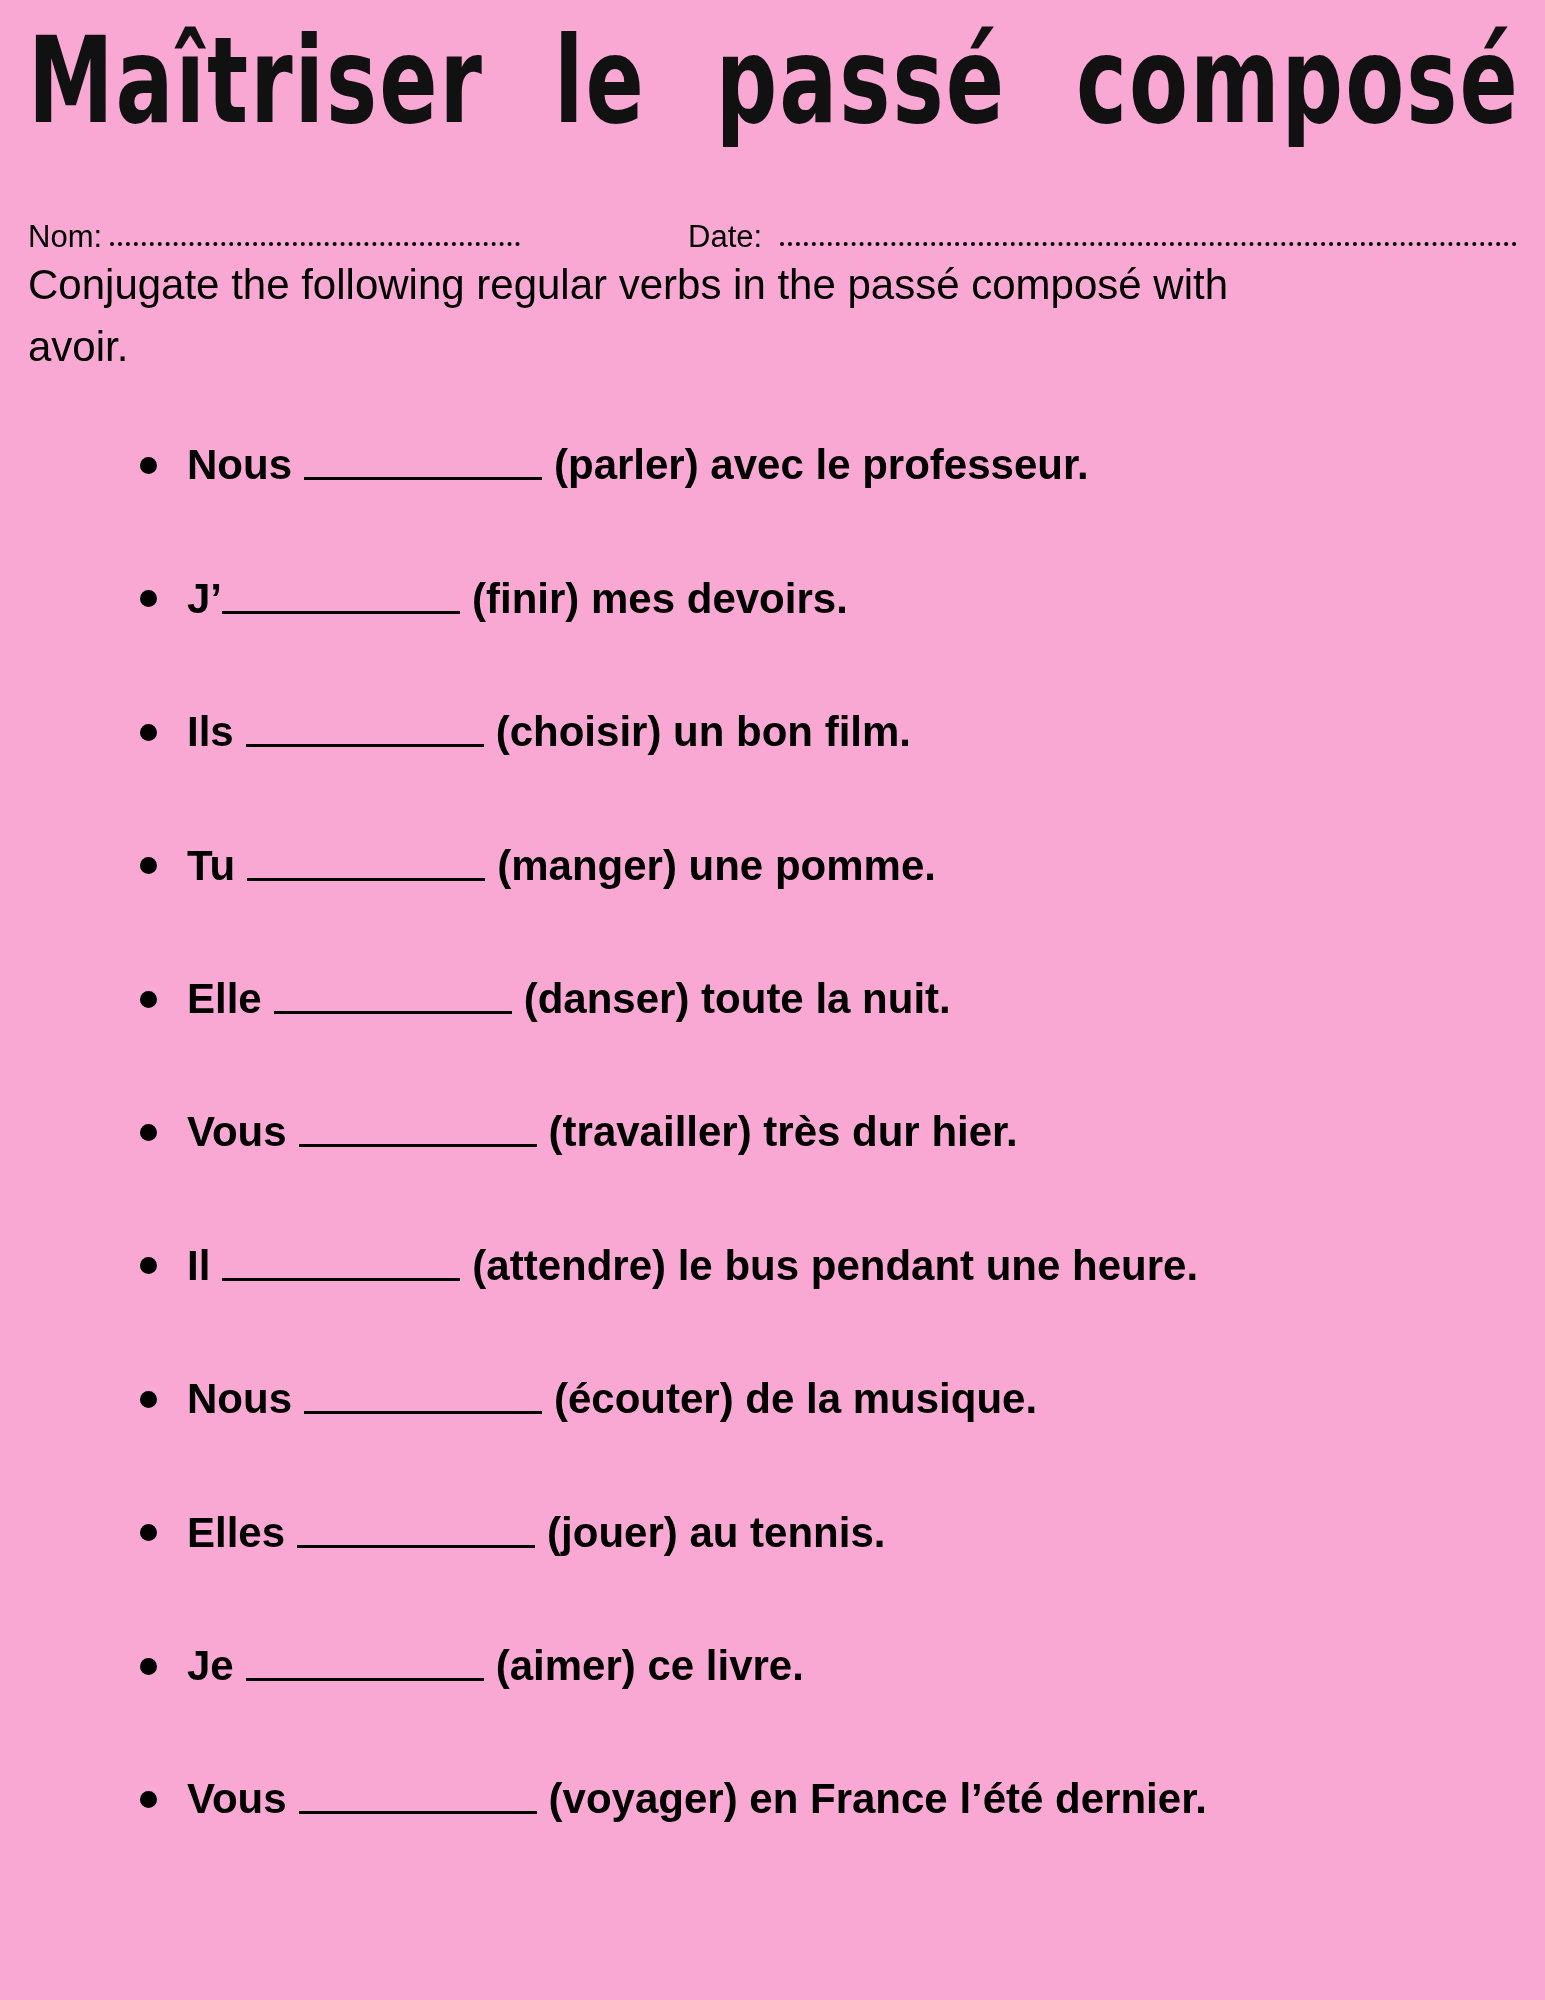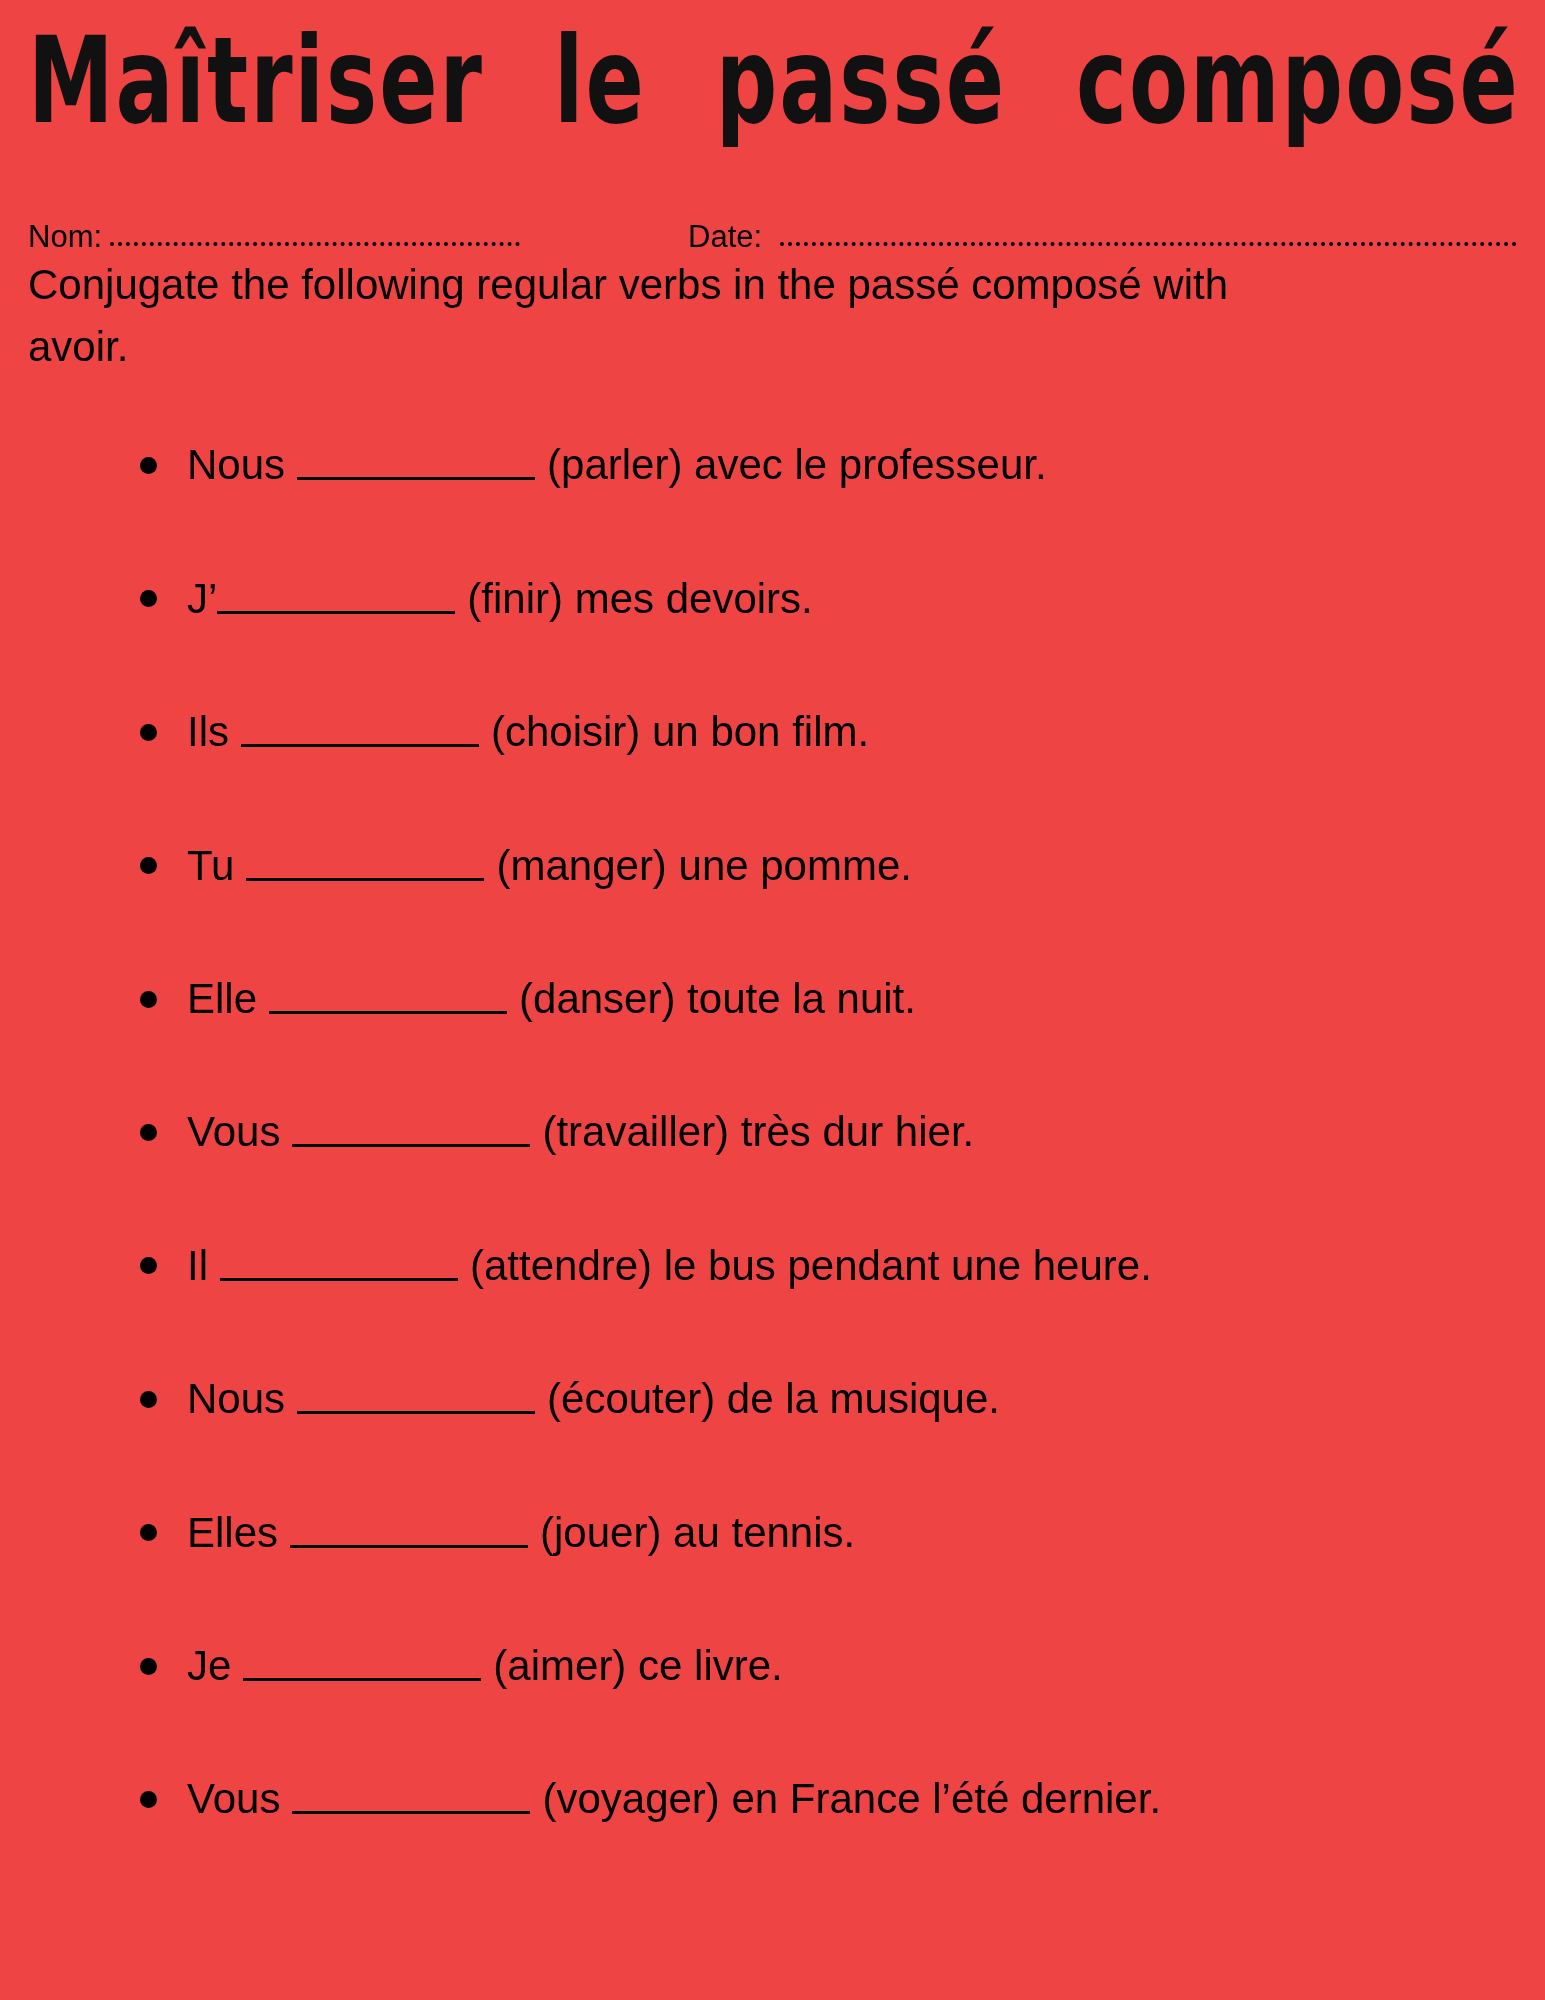--- a/index.html
+++ b/index.html
@@ -8,21 +8,21 @@
     padding: 0;
     background: #ffffff;
     color: #000000;
     font-family: "Liberation Sans", sans-serif;
   }
   .page {
     width: 1545px;
     height: 2000px;
     padding: 14px 28px 0 28px;
     overflow: hidden;
-    background: #ef4444;
+    background: #f9a8d4;
   }
 
   
   .title {
     font-family: "DejaVu Sans", sans-serif;
     font-size: 86px;
     font-weight: 600;
     letter-spacing: 2px;
     word-spacing: 38px;
     white-space: nowrap;
@@ -59,20 +59,21 @@
     line-height: 1.48;
     max-width: 1210px;
     color: #000000;
   }
 
   
   ul.exercise-list {
     list-style: none;
     margin: 62px 0 0 0;
     padding: 0 0 0 112px;
+    font-weight: bold;
   }
   ul.exercise-list li {
     margin-bottom: 83px;
     font-size: 42px;
     line-height: 1.2;
     display: flex;
     align-items: baseline;
   }
   .bullet {
     width: 17px;

